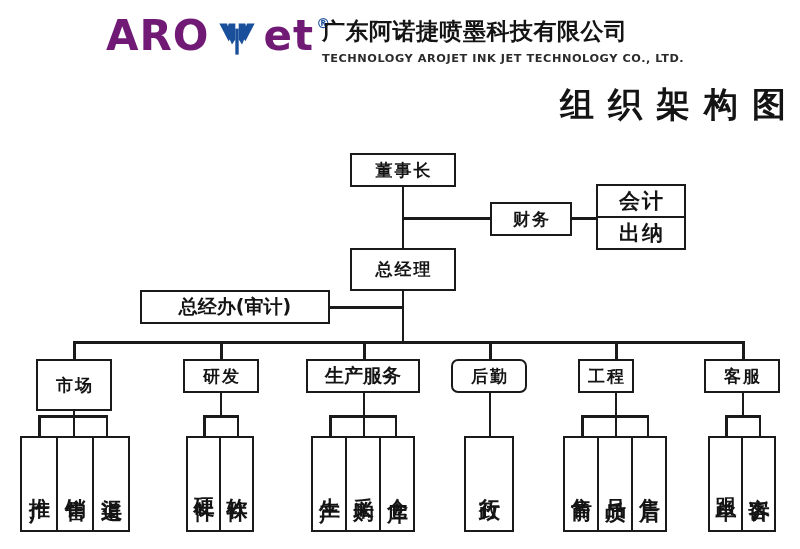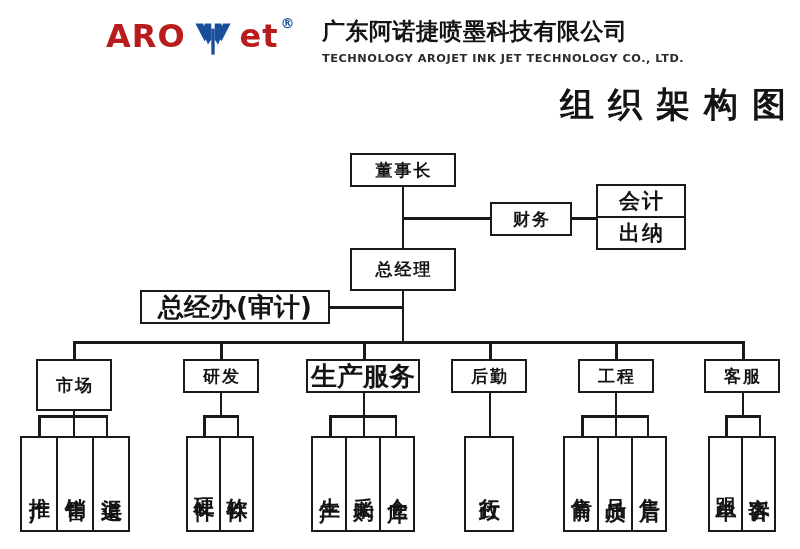--- a/index.html
+++ b/index.html
@@ -23,24 +23,24 @@
     width: 800px; height: 78px;
   }
   #logo-block {
     position: absolute;
     left: 106px; top: 14px;
     display: flex;
     align-items: flex-start;
   }
   #logo-text {
     font-family: "DejaVu Sans", "Liberation Sans", sans-serif;
-    font-size: 32px;
+    font-size: 42px;
     font-weight: bold;
     letter-spacing: 1px;
-    color: #b91c1c;
+    color: #701a75;
     line-height: 44px;
   }
   #logo-mark {
     width: 42px; height: 42px;
     margin: 2px 6px 0 6px;
     flex: none;
   }
   #logo-reg {
     font-size: 14px;
     font-weight: bold;
@@ -100,21 +100,21 @@
     font-weight: bold;
     color: #141414;
     z-index: 3;
   }
   .box.h {
     font-size: 17px;
     letter-spacing: 2px;
     text-indent: 2px;
   }
   .box.wide {
-    font-size: 26px;
+    font-size: 19px;
     letter-spacing: 0px;
   }
   
   .stack {
     position: absolute;
     box-sizing: border-box;
     border: 2.5px solid #1a1a1a;
     background: #ffffff;
     display: flex;
     flex-direction: column;
@@ -256,28 +256,28 @@
   <div class="line vline" style="left:329px; top:415px; height:22px;"></div>
   <div class="line vline" style="left:362.75px; top:415px; height:22px;"></div>
   <div class="line vline" style="left:394.5px; top:415px; height:22px;"></div>
   <div class="vgroup" style="left:311px; top:436px; width:104px; height:96px;">
     <div class="vcell">生产</div>
     <div class="vcell">采购</div>
     <div class="vcell">仓库</div>
   </div>
 
   <div class="line vline" style="left:489px; top:341px; height:20px;"></div>
-  <div class="box h" style="left:451px; top:359px; width:76px; height:34px;">后勤</div>
+  <div class="box h" style="left:451px; top:359px; width:76px; height:34px;border-radius:7px;">后勤</div>
   <div class="line vline" style="left:488.75px; top:392px; height:45px;"></div>
   <div class="vgroup" style="left:464px; top:436px; width:50px; height:96px;">
     <div class="vcell">行政</div>
   </div>
 
   <div class="line vline" style="left:615px; top:341px; height:20px;"></div>
-  <div class="box h" style="left:578px; top:359px; width:76px; height:34px;">工程</div>
+  <div class="box h" style="left:578px; top:359px; width:56px; height:34px;">工程</div>
   <div class="line vline" style="left:614.75px; top:392px; height:25px;"></div>
   <div class="line hline" style="left:581px; top:415px; width:68px;"></div>
   <div class="line vline" style="left:581px; top:415px; height:22px;"></div>
   <div class="line vline" style="left:614.75px; top:415px; height:22px;"></div>
   <div class="line vline" style="left:646.5px; top:415px; height:22px;"></div>
   <div class="vgroup" style="left:563px; top:436px; width:104px; height:96px;">
     <div class="vcell">售前</div>
     <div class="vcell">品质</div>
     <div class="vcell">售后</div>
   </div>

